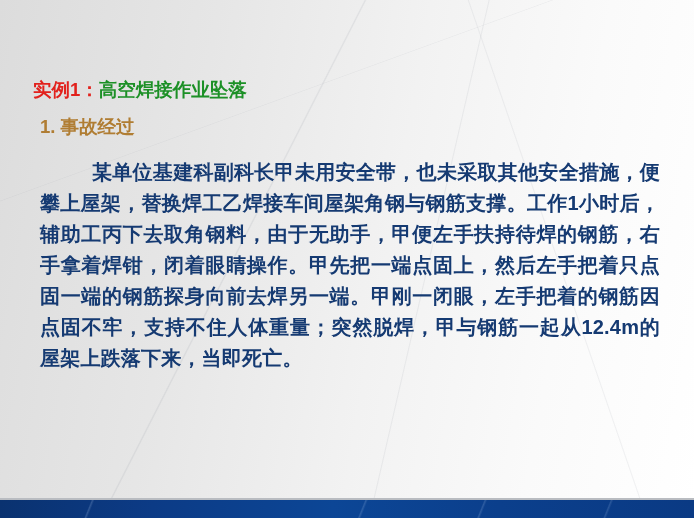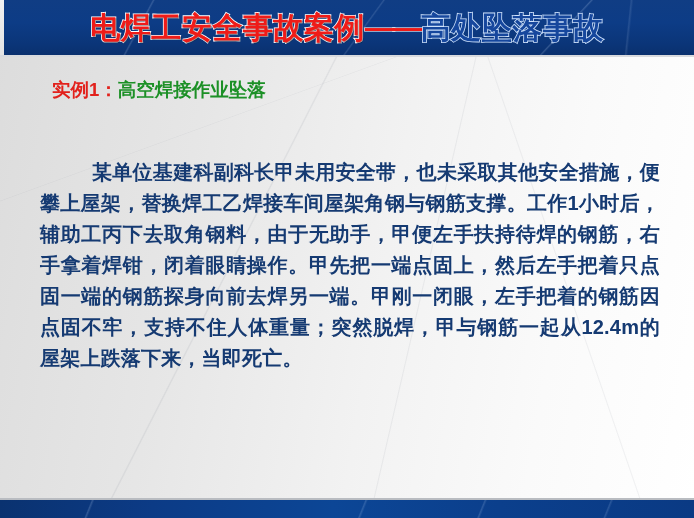--- a/index.html
+++ b/index.html
@@ -90,21 +90,21 @@
   
   #content {
     position: absolute;
     left: 0; top: 57px;
     width: 694px;
     height: 443px;
   }
 
   #subtitle {
     position: absolute;
-    left: 52px;
+    left: 33px;
     top: 21px;
     font-size: 18.5px;
     font-weight: bold;
     white-space: nowrap;
     line-height: 24px;
   }
   .sub-red   { color: #e2211c; }
   .sub-green { color: #1c9026; }
 
   #section-heading {
@@ -151,33 +151,28 @@
     left: 0; bottom: 18px;
     width: 694px; height: 2px;
     background: #b9bcc1;
   }
 </style>
 </head>
 <body>
 
 <div id="slide">
 
-  <div id="header">
-    <div id="header-left-edge"></div>
-    <div id="title">
-      <span class="title-red">电焊工安全事故案例</span><span class="title-dash">——</span><span class="title-blue">高处坠落事故</span>
-    </div>
-  </div>
 
   <div id="content">
 
     <div id="subtitle">
       <span class="sub-red">实例1：</span><span class="sub-green">高空焊接作业坠落</span>
     </div>
 
+    <div id="section-heading">1. 事故经过</div>
 
     <div id="body-text">某单位基建科副科长甲未用安全带，也未采取其他安全措施，便攀上屋架，替换焊工乙焊接车间屋架角钢与钢筋支撑。工作1小时后，辅助工丙下去取角钢料，由于无助手，甲便左手扶持待焊的钢筋，右手拿着焊钳，闭着眼睛操作。甲先把一端点固上，然后左手把着只点固一端的钢筋探身向前去焊另一端。甲刚一闭眼，左手把着的钢筋因点固不牢，支持不住人体重量；突然脱焊，甲与钢筋一起从12.4m的屋架上跌落下来，当即死亡。</div>
 
   </div>
 
   <div id="footer-top-edge"></div>
   <div id="footer"></div>
 
 </div>
 

